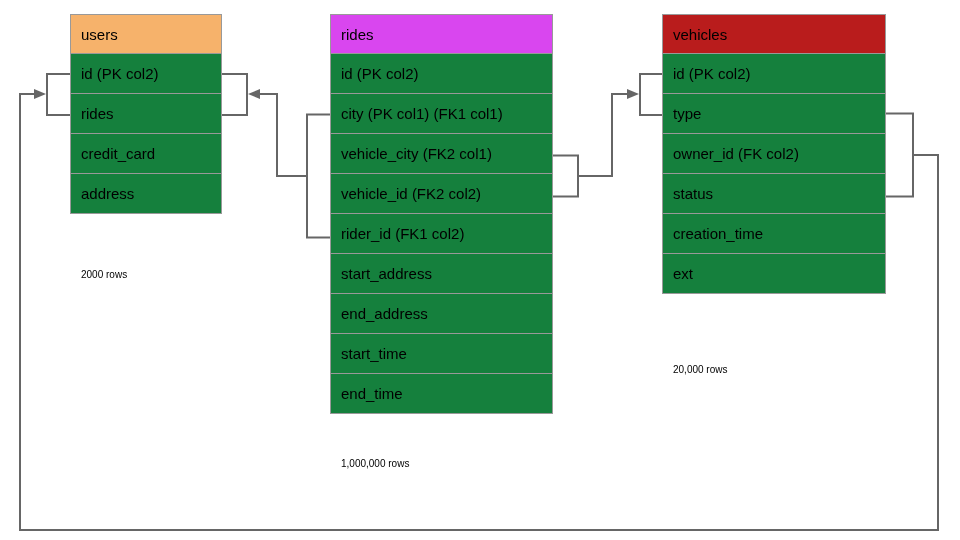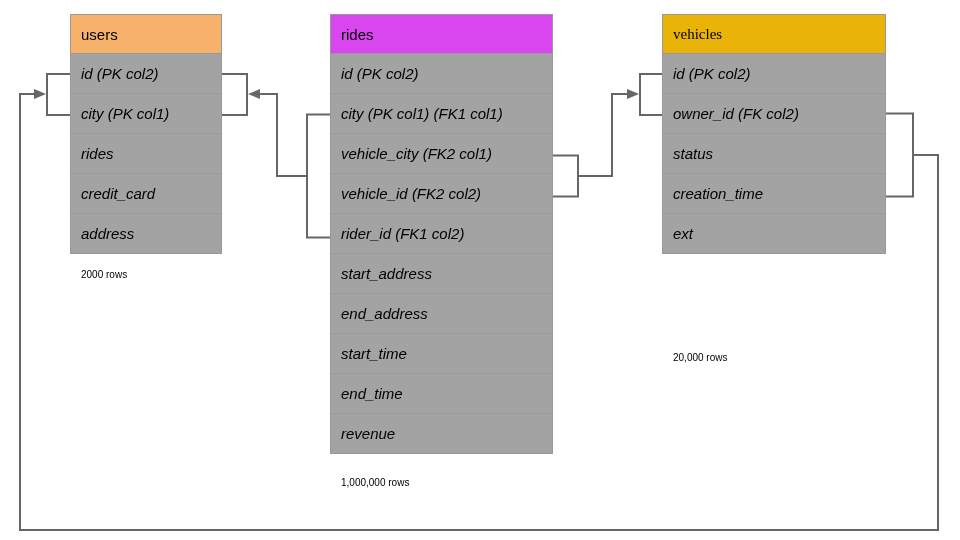--- a/index.html
+++ b/index.html
@@ -43,36 +43,35 @@
     display: flex;
     align-items: center;
     padding-left: 10px;
   }
   .trow {
     height: 40px;
     border-top: 1px solid var(--border);
     display: flex;
     align-items: center;
     padding-left: 10px;
-    background: #a3a3a3;
+    background: #15803d;
     white-space: nowrap;
-    font-style: italic;
   }
   .rowcount {
     position: absolute;
     font-size: 10px;
     color: var(--text);
     white-space: nowrap;
   }
   #users-table    { left: 70px;  top: 14px; width: 152px; }
   #rides-table    { left: 330px; top: 14px; width: 223px; }
   #vehicles-table { left: 662px; top: 14px; width: 224px; }
   #users-rowcount    { left: 81px;  top: 269px; }
-  #rides-rowcount    { left: 341px; top: 477px; text-align: center; }
-  #vehicles-rowcount { left: 673px; top: 352px; }
+  #rides-rowcount    { left: 341px; top: 458px; text-align: center; }
+  #vehicles-rowcount { left: 673px; top: 364px; }
 </style>
 </head>
 <body>
 
 <div id="canvas">
 
   <svg id="connectors" viewBox="0 0 960 540" xmlns="http://www.w3.org/2000/svg">
     <defs>
       <marker id="arrow" markerWidth="14" markerHeight="12" refX="0" refY="5" orient="auto" markerUnits="userSpaceOnUse">
         <path d="M0,0 L12,5 L0,10 Z" class="arrowhead"></path>
@@ -88,45 +87,44 @@
     <path class="conn" d="M 578 176 H 612 V 94 H 627" marker-end="url(#arrow)"></path>
 
     <path class="conn" d="M 886 113.5 H 913 V 196.5 H 886"></path>
     <path class="conn" d="M 70 74 H 47 V 115 H 70"></path>
     <path class="conn" d="M 913 155 H 938 V 530 H 20 V 94 H 34" marker-end="url(#arrow)"></path>
   </svg>
 
   <div class="table" id="users-table">
     <div class="thead" style="background-color: rgb(246, 178, 107);">users</div>
     <div class="trow">id (PK col2)</div>
-    <div class="trow">city (PK col1)</div>
     <div class="trow">rides</div>
     <div class="trow">credit_card</div>
     <div class="trow">address</div>
   </div>
   <div class="rowcount" id="users-rowcount">2000 rows</div>
 
   <div class="table" id="rides-table">
     <div class="thead" style="background-color: #d946ef;">rides</div>
     <div class="trow">id (PK col2)</div>
     <div class="trow">city (PK col1) (FK1 col1)</div>
     <div class="trow">vehicle_city (FK2 col1)</div>
     <div class="trow">vehicle_id (FK2 col2)</div>
     <div class="trow">rider_id (FK1 col2)</div>
     <div class="trow">start_address</div>
     <div class="trow">end_address</div>
     <div class="trow">start_time</div>
     <div class="trow">end_time</div>
-    <div class="trow">revenue</div>
   </div>
   <div class="rowcount" id="rides-rowcount">1,000,000 rows</div>
 
   <div class="table" id="vehicles-table">
-    <div class="thead" style="background-color: #eab308; font-family: Liberation Serif, serif;">vehicles</div>
+    <div class="thead" style="background-color: #b91c1c;">vehicles</div>
     <div class="trow">id (PK col2)</div>
+    <div class="trow">type</div>
     <div class="trow">owner_id (FK col2)</div>
     <div class="trow">status</div>
     <div class="trow">creation_time</div>
     <div class="trow">ext</div>
   </div>
   <div class="rowcount" id="vehicles-rowcount">20,000 rows</div>
 
 </div>
 
 </body></html>

